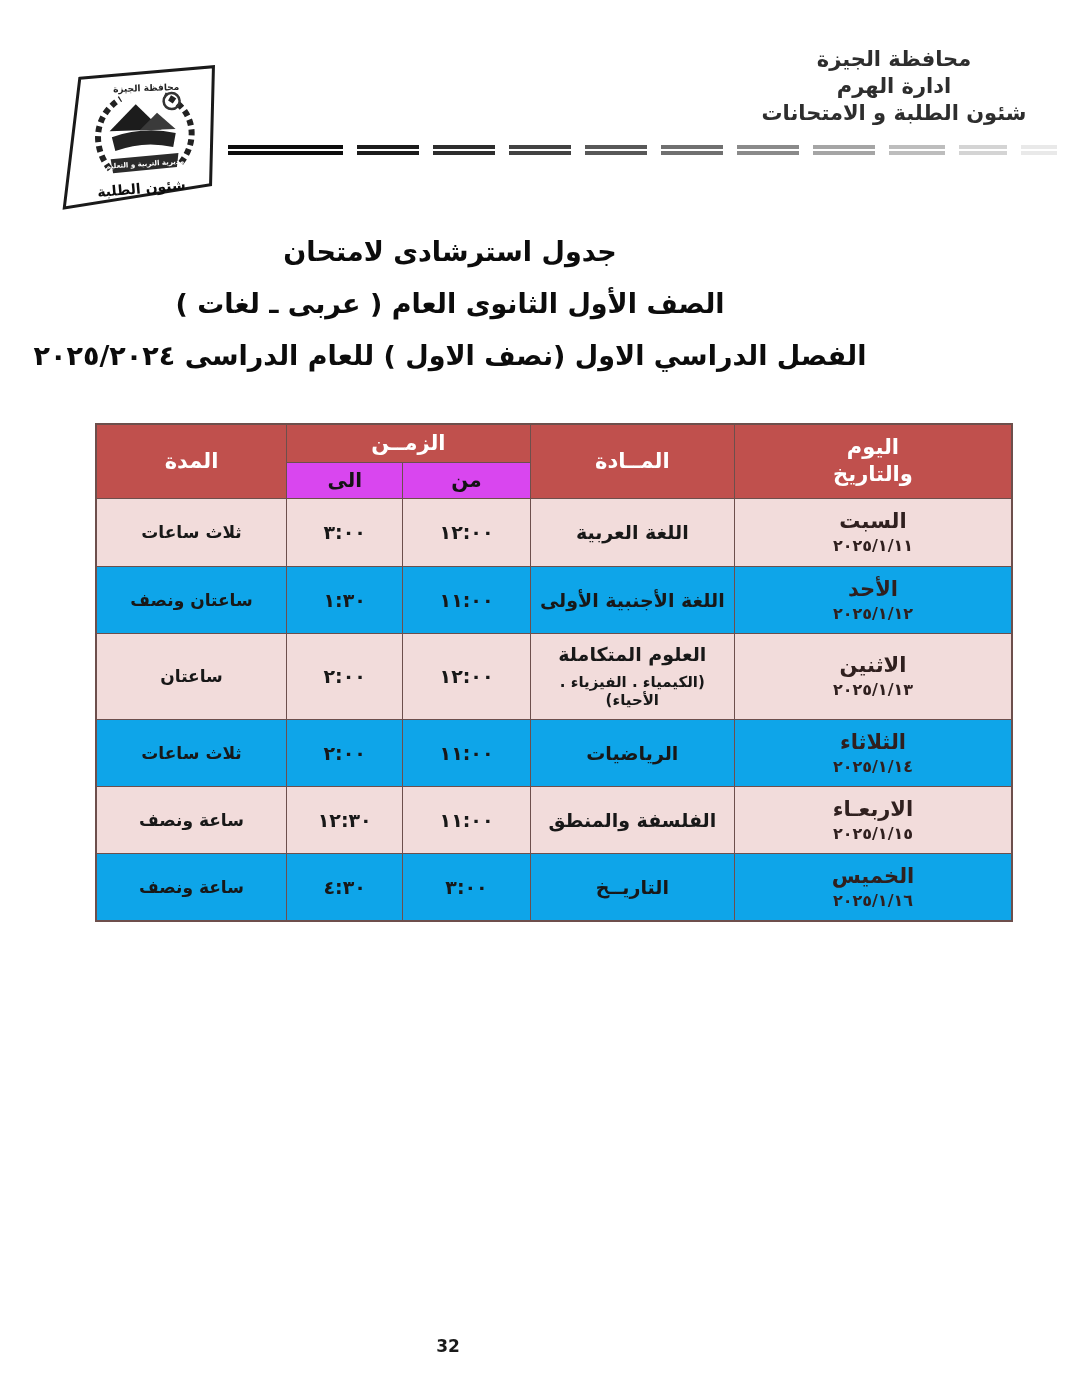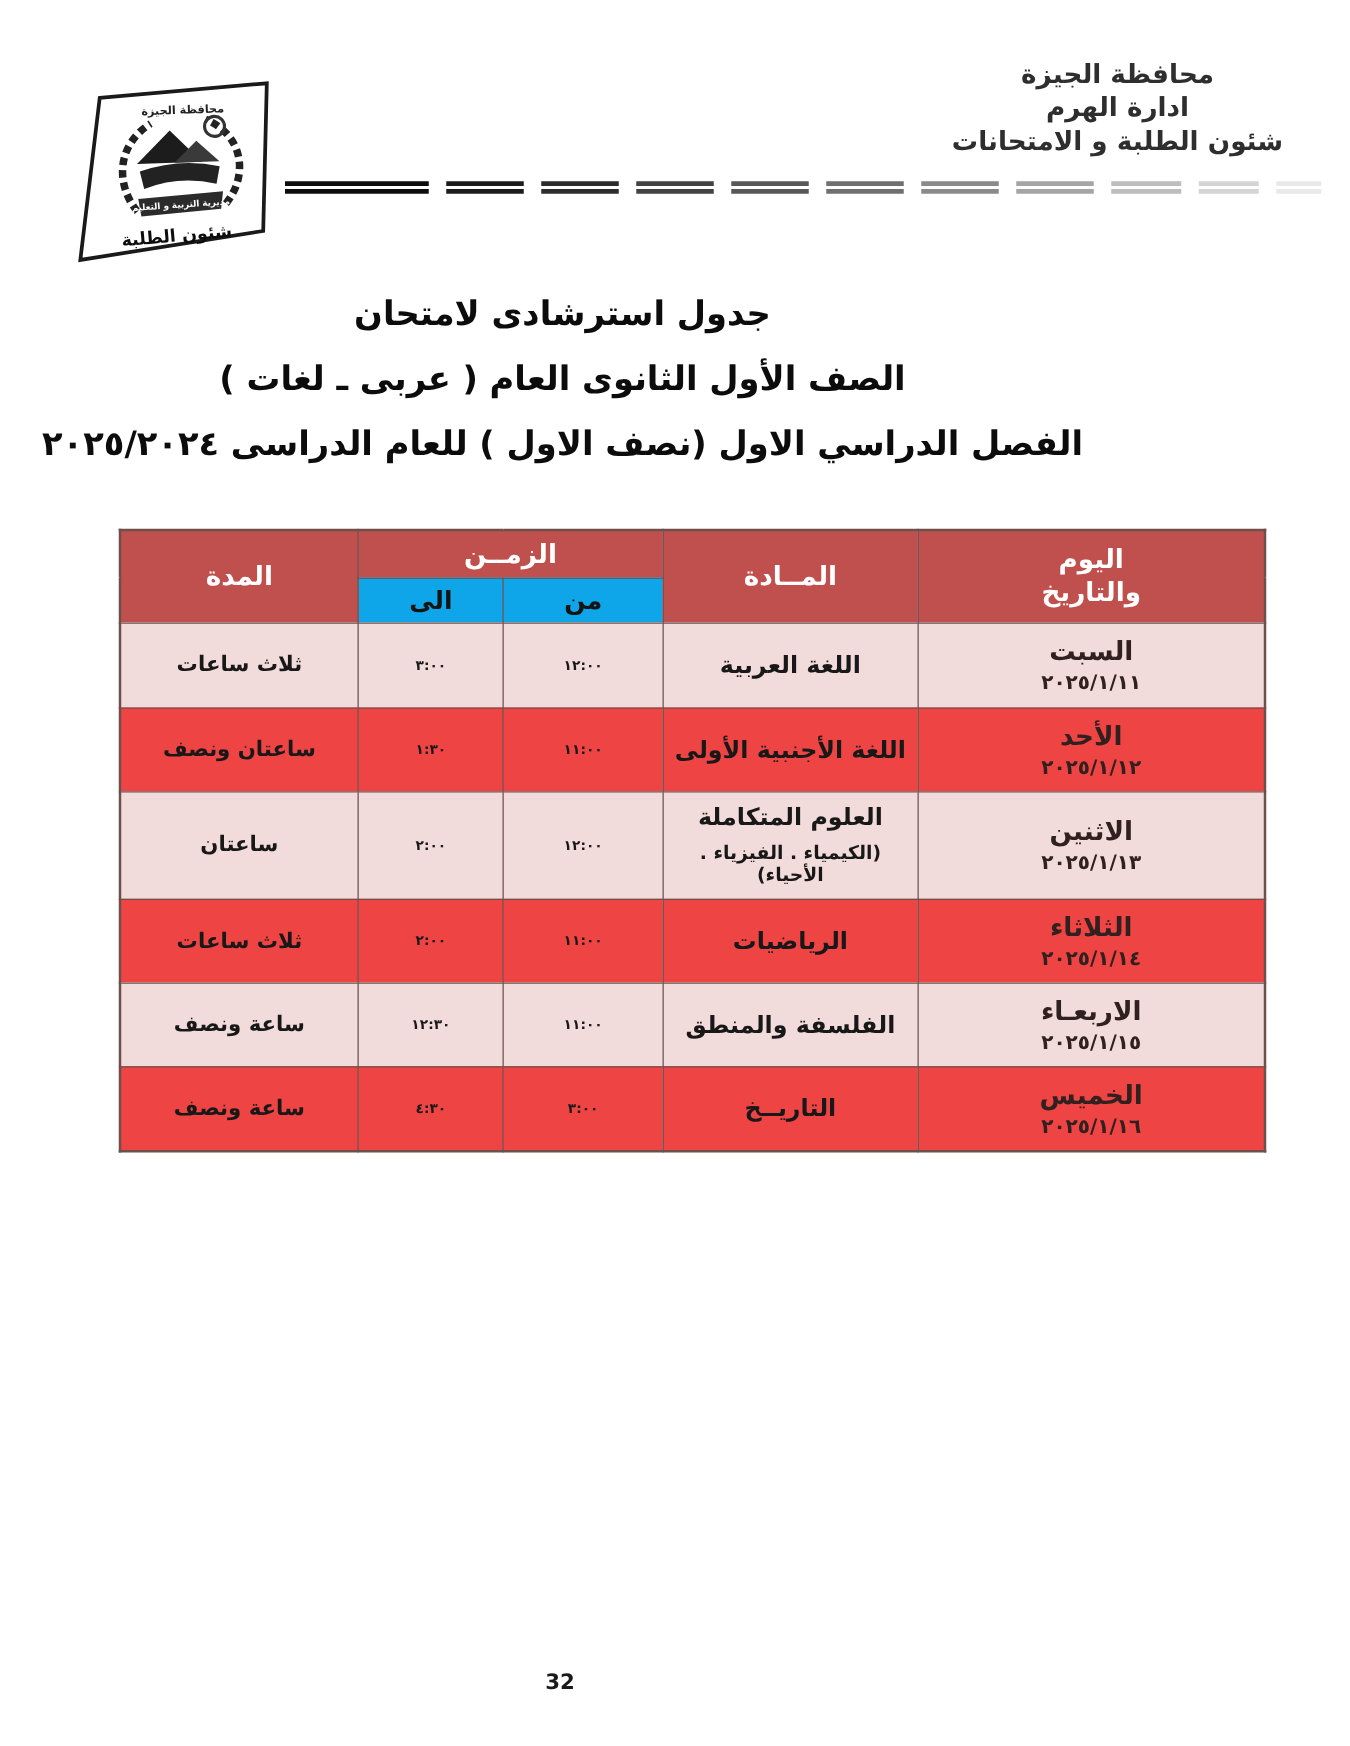--- a/index.html
+++ b/index.html
@@ -57,33 +57,33 @@
   table.sched th, table.sched td {
     border: 1.6px solid #6d4f4c;
     text-align: center; vertical-align: middle;
     padding: 0 4px;
   }
   .hdr {
     background: #c0504d; color: #ffffff;
     font-weight: bold; font-size: 21px; line-height: 27px;
   }
   .subhdr {
-    background: #0ea5e9; color: #141414;
+    background: #d946ef; color: #141414;
     font-weight: bold; font-size: 20px;
   }
   tr.hr1 { height: 38px; }
   tr.hr2 { height: 36px; }
   tbody tr.shaded td { background: #f2dcdb; }
-  tbody tr.plain td { background: #ef4444; }
+  tbody tr.plain td { background: #0ea5e9; }
 
   .day-name { font-weight: bold; font-size: 21px; color: #30201f; }
   .day-date { font-weight: bold; font-size: 16px; color: #30201f; letter-spacing: 2px; margin-top: 3px; }
   .subject  { font-weight: bold; font-size: 19px; color: #181818; }
   .subject-note { font-weight: bold; font-size: 15px; color: #181818; margin-top: 8px; }
-  .time-cell { font-weight: bold; font-size: 11px; color: #181818; letter-spacing: 1.5px; }
+  .time-cell { font-weight: bold; font-size: 19px; color: #181818; letter-spacing: 1.5px; }
   .dur-cell  { font-weight: bold; font-size: 17px; color: #181818; }
 
   
   .pageno {
     position: absolute; top: 1336px; left: 0; width: 896px;
     text-align: center; font-weight: bold; font-size: 17px; color: #1a1a1a;
   }
 </style>
 </head>
 <body>

